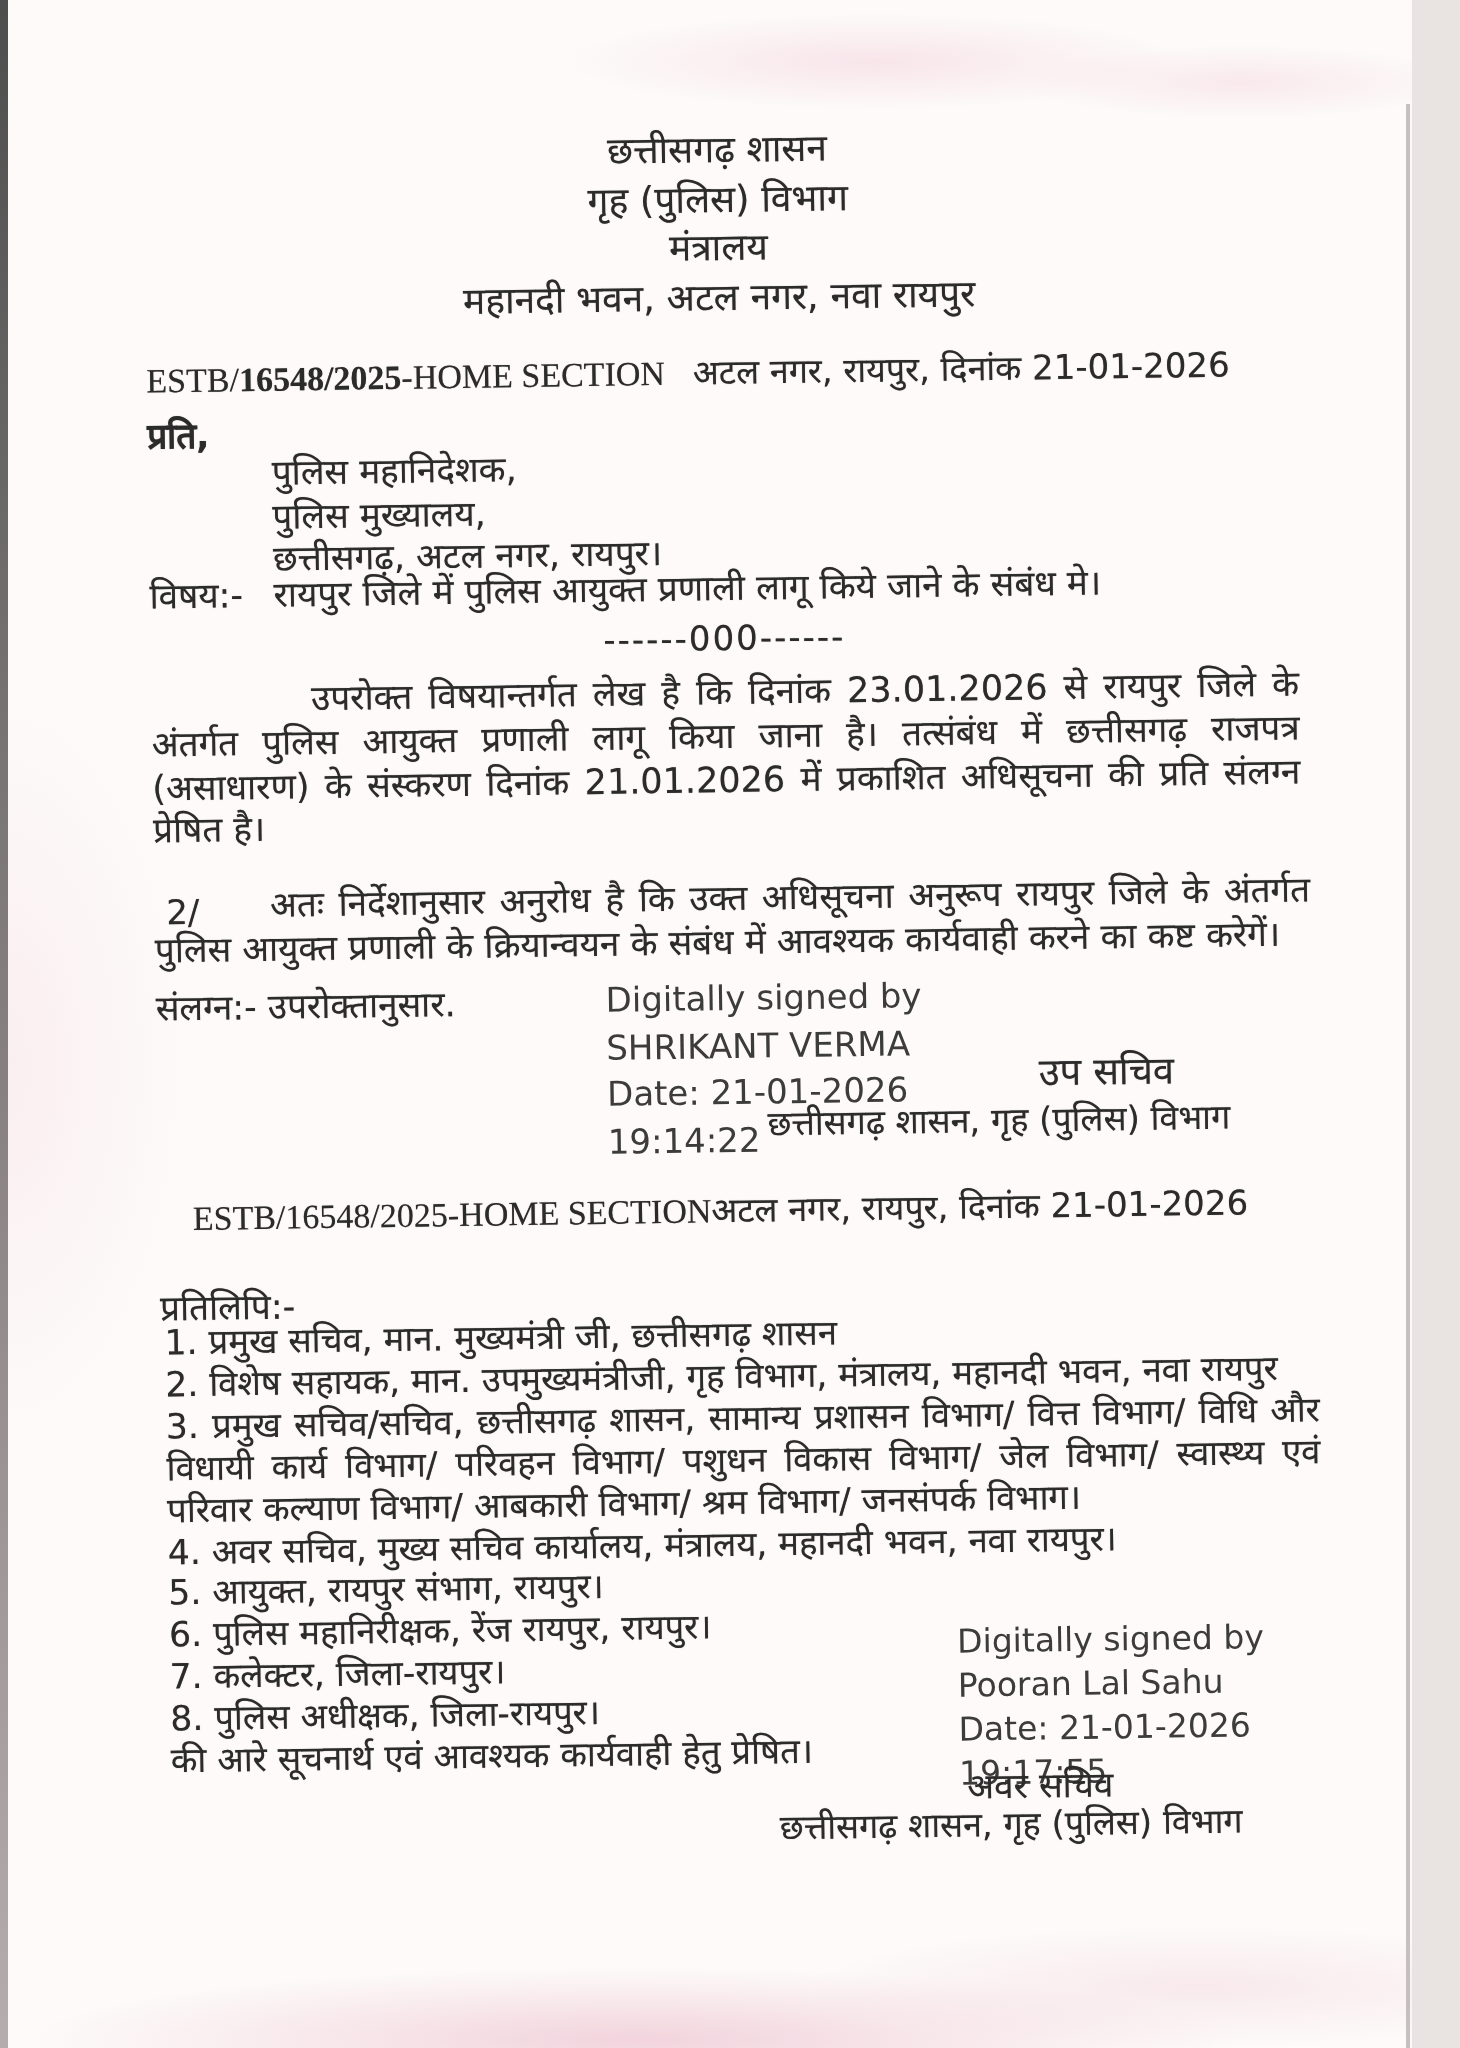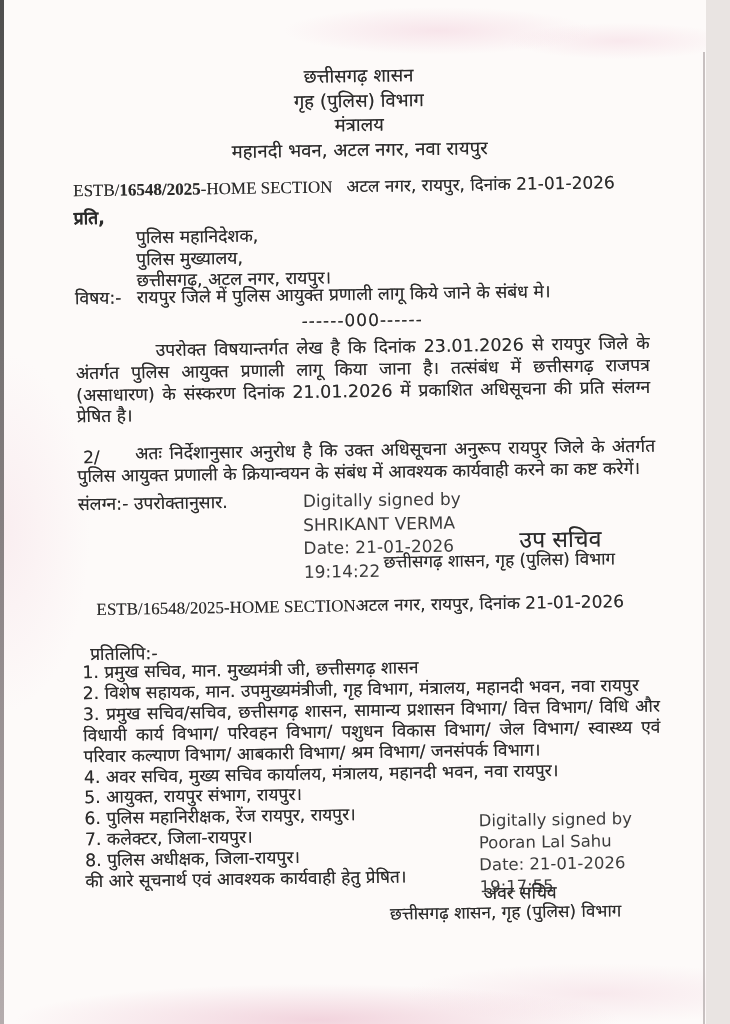--- a/index.html
+++ b/index.html
@@ -36,24 +36,24 @@
   .salutation{left:78px;top:201px;font-size:17.5px;font-weight:bold;}
   .addressee{left:140px;top:224px;font-size:17.5px;line-height:21.5px;}
   .subjectrow{left:78px;top:281px;width:570px;font-size:17.5px;}
   .subjectrow .stext{position:absolute;left:62px;top:0;width:508px;}
   .separator{left:0;right:0;top:310px;text-align:center;font-size:17px;letter-spacing:1px;}
   .para1{left:78px;top:337px;width:574px;font-size:17.5px;line-height:21.8px;text-align:justify;text-indent:80px;}
   .para2num{left:84px;top:443px;font-size:17px;}
   .para2{left:78px;top:440px;width:578px;font-size:17.5px;line-height:21.8px;text-align:justify;text-indent:58px;}
   .enclosure{left:78px;top:487px;font-size:17.5px;}
   .sigblock1{left:303px;top:489px;width:200px;font-size:17px;line-height:23.5px;}
-  .desig1{left:519px;top:525px;font-size:23px;}
+  .desig1{left:519px;top:525px;font-size:19px;}
   .dept1{left:383px;top:550px;font-size:17px;white-space:nowrap;}
   .refline2{left:95px;top:593px;width:580px;font-size:17px;white-space:nowrap;}
-  .copylabel{left:88px;top:637px;font-size:17.5px;}
+  .copylabel{left:78px;top:637px;font-size:17.5px;}
   .copylist{left:80px;top:658px;width:577px;font-size:17.3px;line-height:20.9px;}
   .copylist .item{text-align:justify;}
   .copyfooter{margin-top:0;}
   .sigblock2{left:474px;top:812px;width:200px;font-size:16.5px;line-height:22px;}
   .desig2{left:478px;top:882px;font-size:17.5px;}
   .dept2{left:384px;top:902px;font-size:17px;white-space:nowrap;}
 
   .edge-left{position:absolute;left:0;top:0;width:4px;height:100%;
     background:linear-gradient(180deg,#2f2f2f 0%,#5f5b5b 35%,#8d8486 75%,#a89fa0 100%);
     opacity:.85;}

